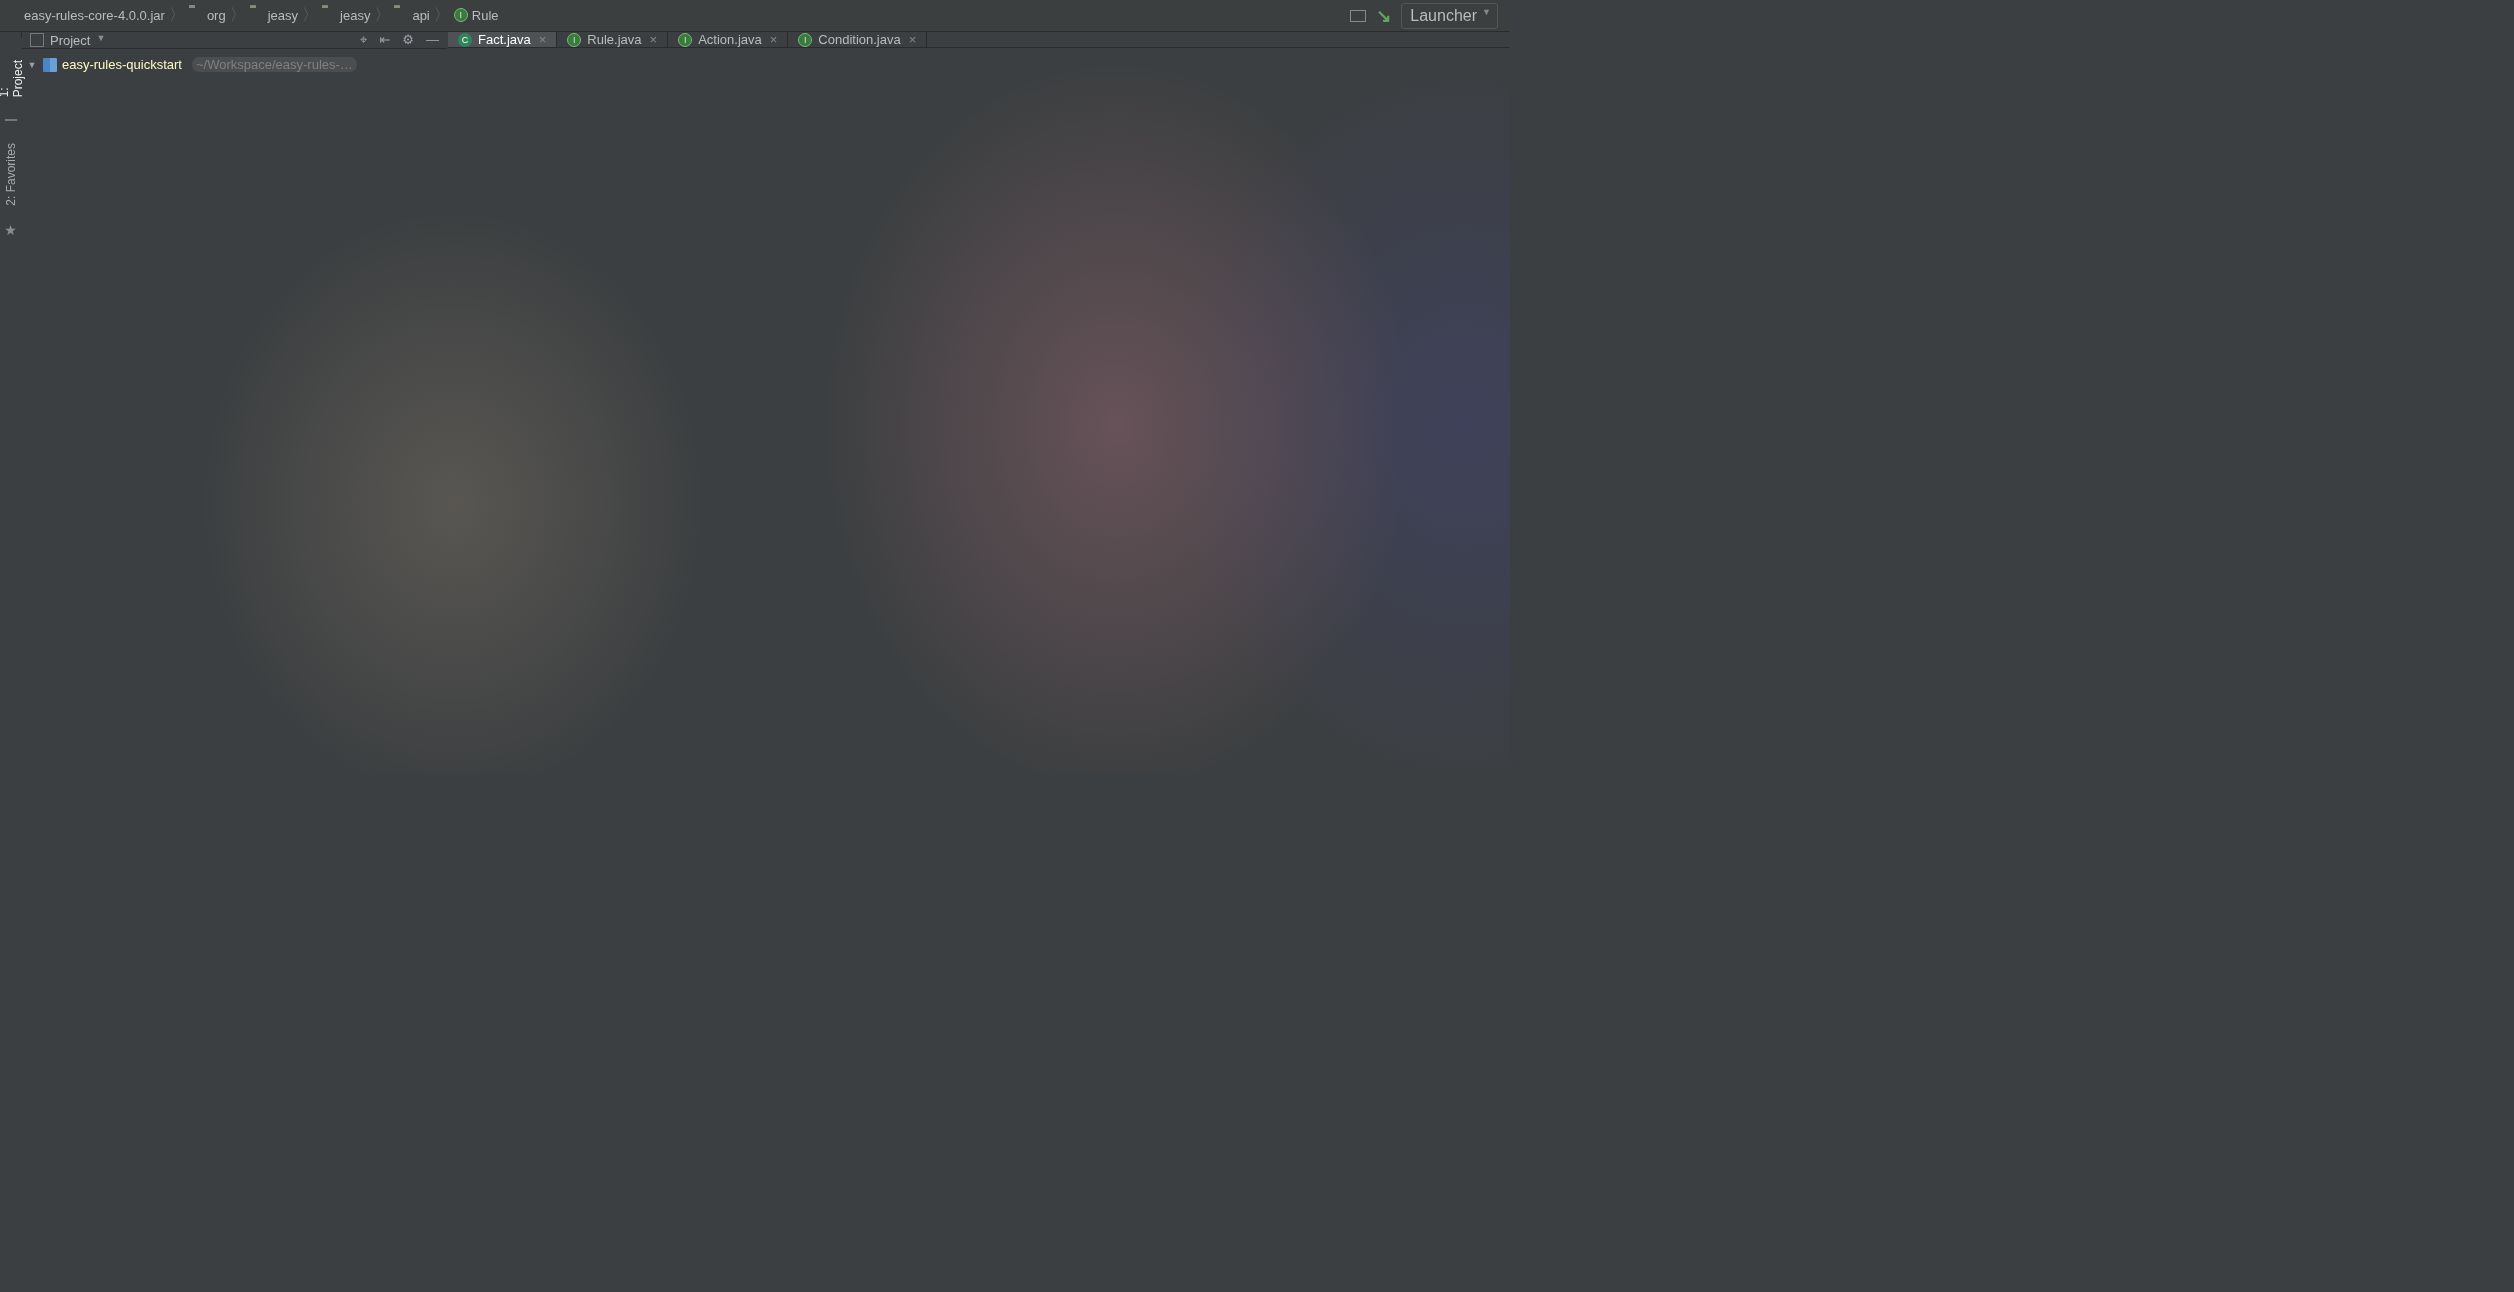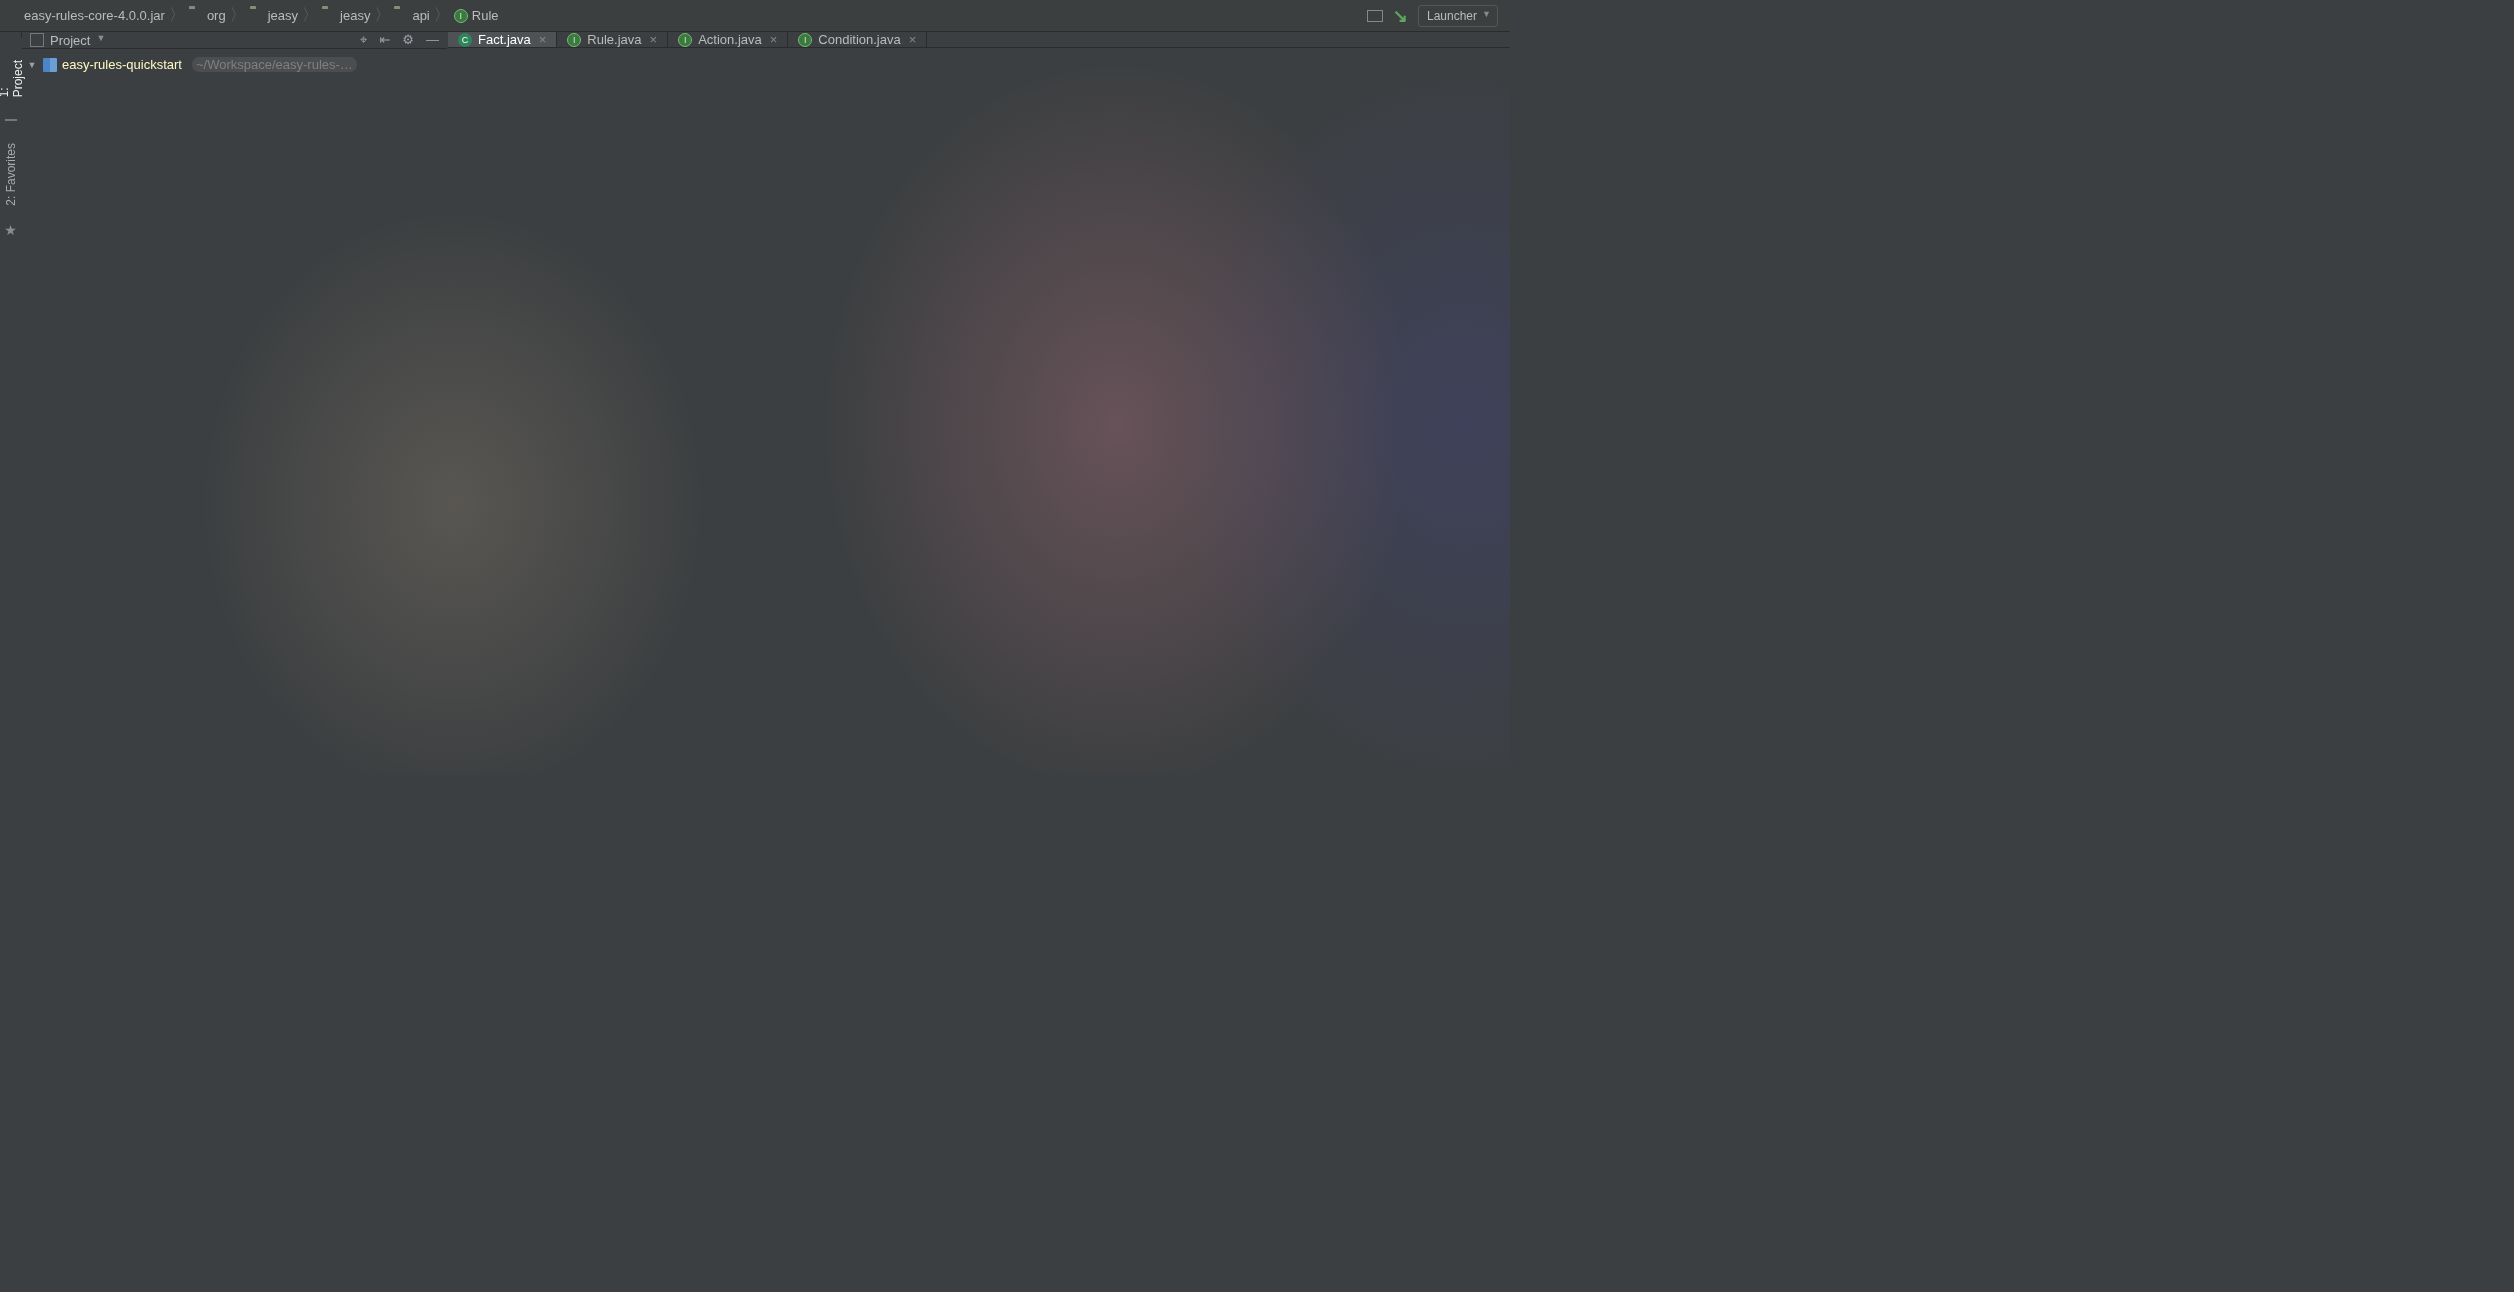--- a/index.html
+++ b/index.html
@@ -29,28 +29,28 @@
 .layer { position: relative; z-index: 1; }
 
 
 .topbar {
   height: 32px;
   display: flex; align-items: center; gap: 4px;
   padding: 0 6px;
   background: rgba(60,63,65,.85);
   border-bottom: 1px solid #2b2b2b;
 }
-.crumb { display: flex; align-items: center; gap: 4px; }
+.crumb { display: flex; align-items: flex-start; gap: 4px; }
 .crumb-sep { color: #666; font-size: 16px; margin: 0 2px; user-select: none; }
 .crumb .ico { width: 14px; height: 14px; display: inline-block; }
 .topbar .spacer { flex: 1; }
 .topbar .right { display: flex; align-items: center; gap: 10px; padding-right: 6px; }
 .launcher {
   border: 1px solid #555; border-radius: 3px; padding: 3px 20px 3px 8px;
-  color: #bbb; position: relative; font-size: 12px;
+  color: #bbb; position: relative; font-size: 16px;
 }
 .launcher::after { content: "▼"; position: absolute; right: 6px; font-size: 9px; color: #888; }
 
 
 .leftstripe {
   position: absolute; left: 0; top: 32px; bottom: 0; width: 22px;
   background: #3c3f41; border-right: 1px solid #2b2b2b;
   display: flex; flex-direction: column; align-items: center; gap: 16px;
   padding-top: 6px;
 }

